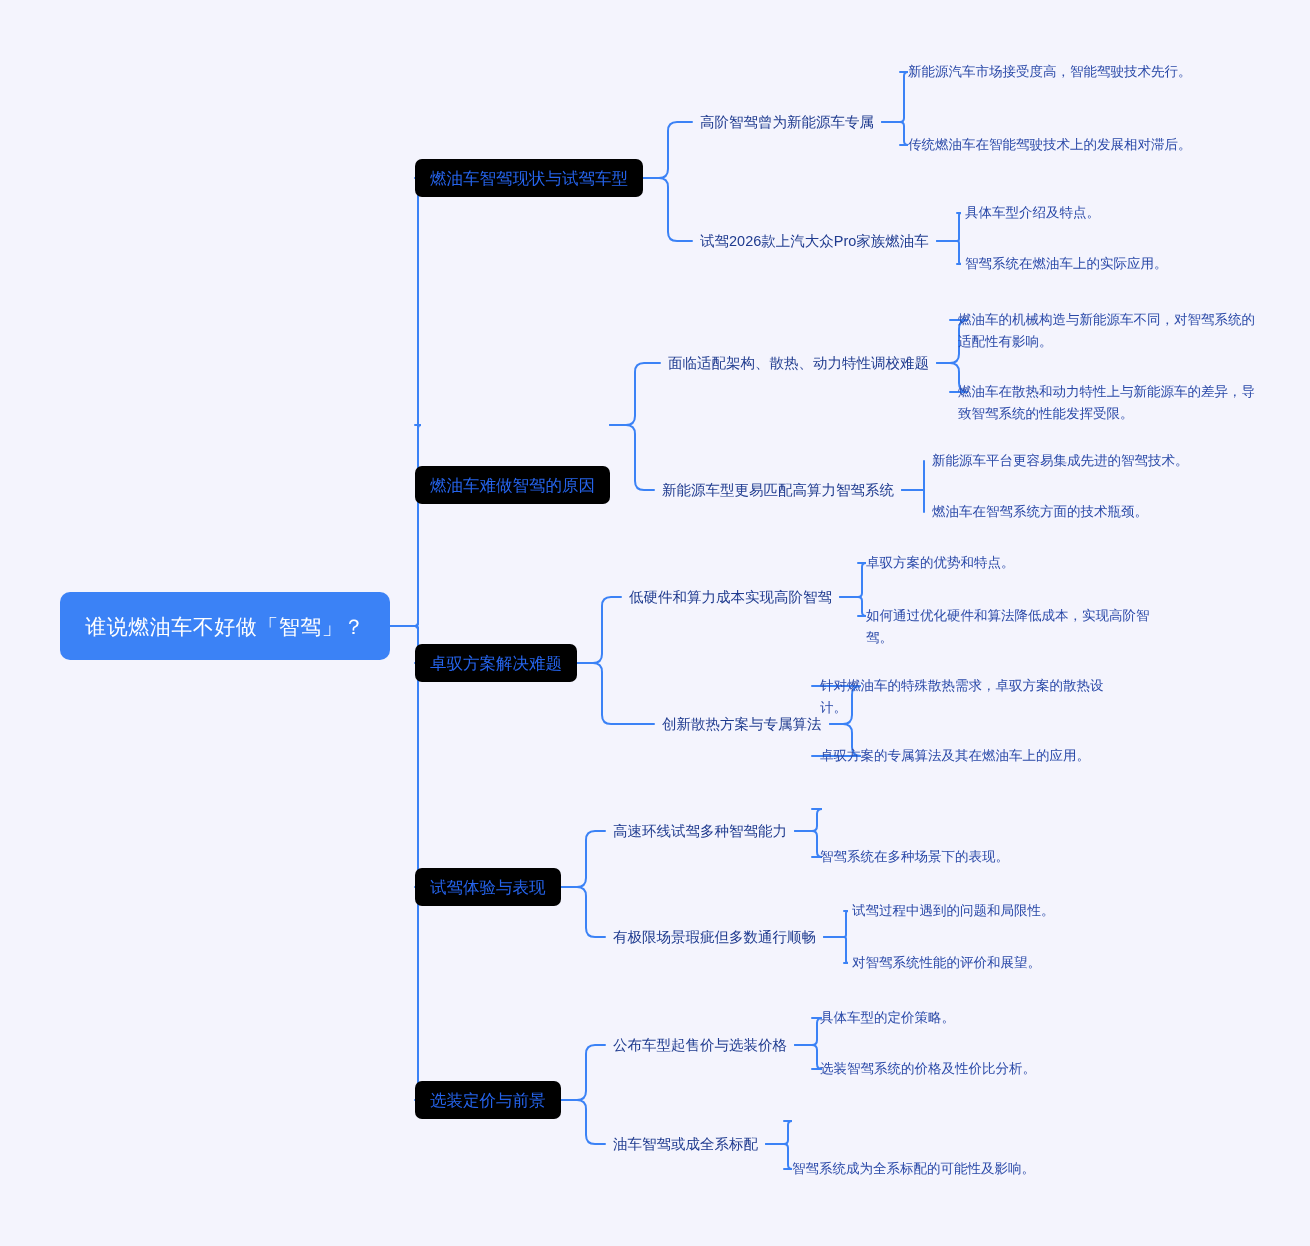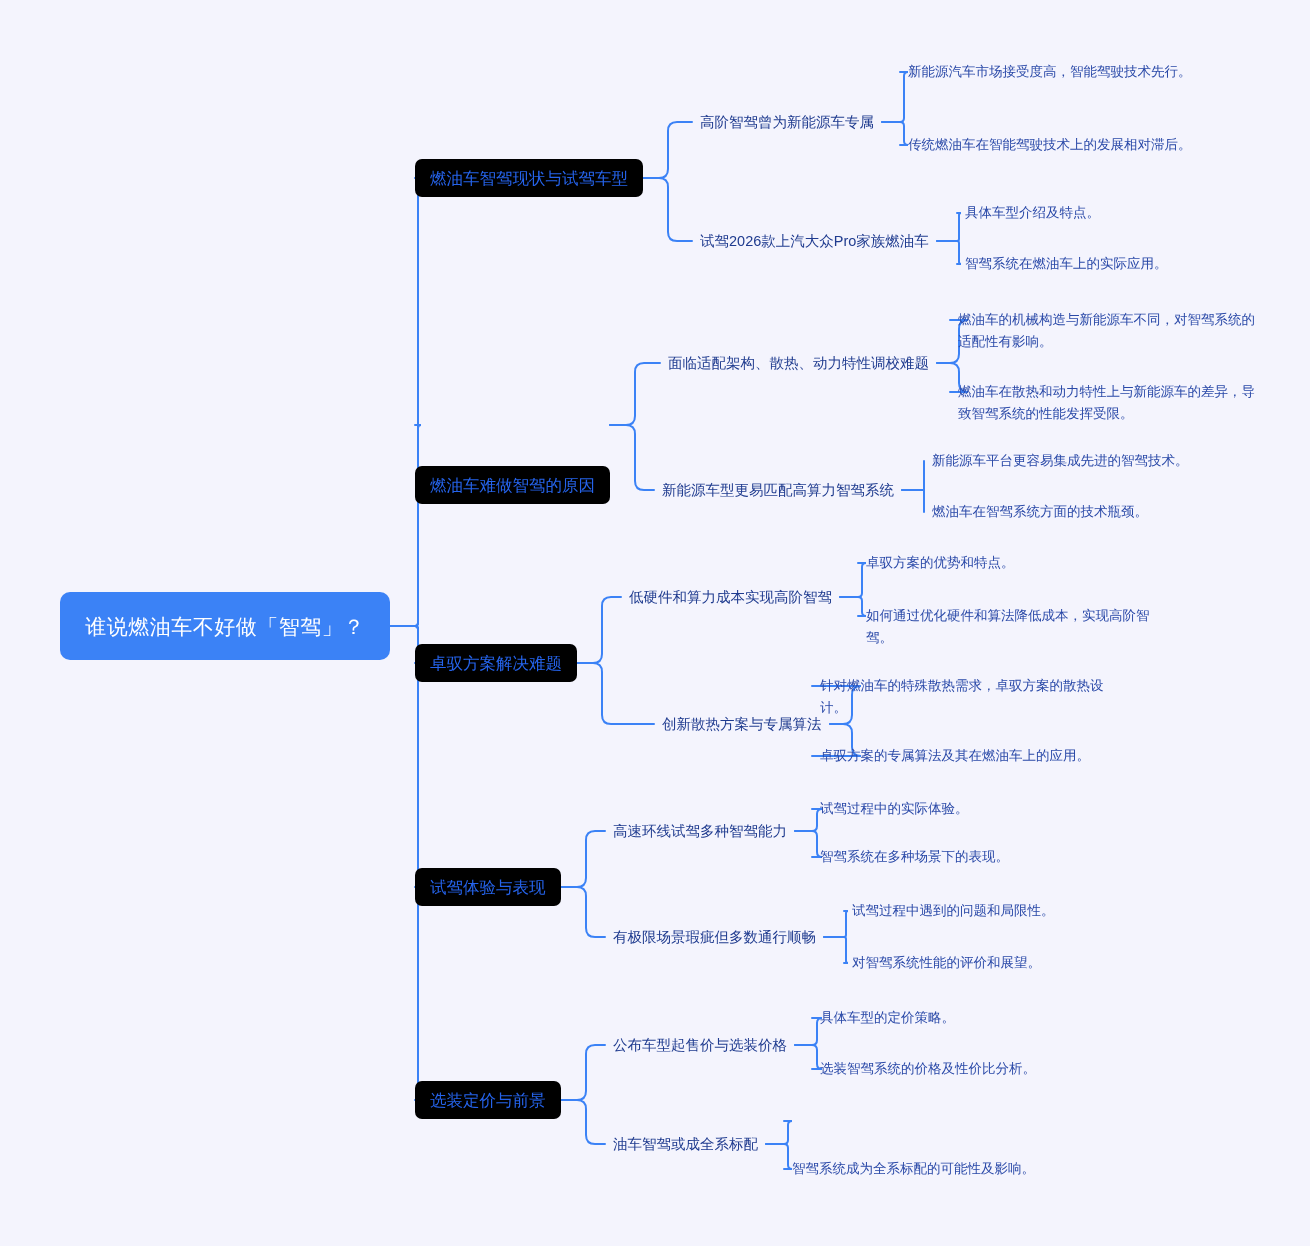--- a/index.html
+++ b/index.html
@@ -188,23 +188,20 @@
     <span>卓驭方案的专属算法及其在燃油车上的应用。</span>
   </div>
 
   <div class="node l2-node" style="left:415px; top:868px;">
     <span>试驾体验与表现</span>
   </div>
 
   <div class="node l3-node" style="left:613px; top:819px;">
     <span>高速环线试驾多种智驾能力</span>
   </div>
-  <div class="node l4-node" style="left:820px; top:798px; width:310px;">
-    <span>试驾过程中的实际体验。</span>
-  </div>
   <div class="node l4-node" style="left:820px; top:846px; width:310px;">
     <span>智驾系统在多种场景下的表现。</span>
   </div>
 
   <div class="node l3-node" style="left:613px; top:925px;">
     <span>有极限场景瑕疵但多数通行顺畅</span>
   </div>
   <div class="node l4-node" style="left:852px; top:900px; width:310px;">
     <span>试驾过程中遇到的问题和局限性。</span>
   </div>

